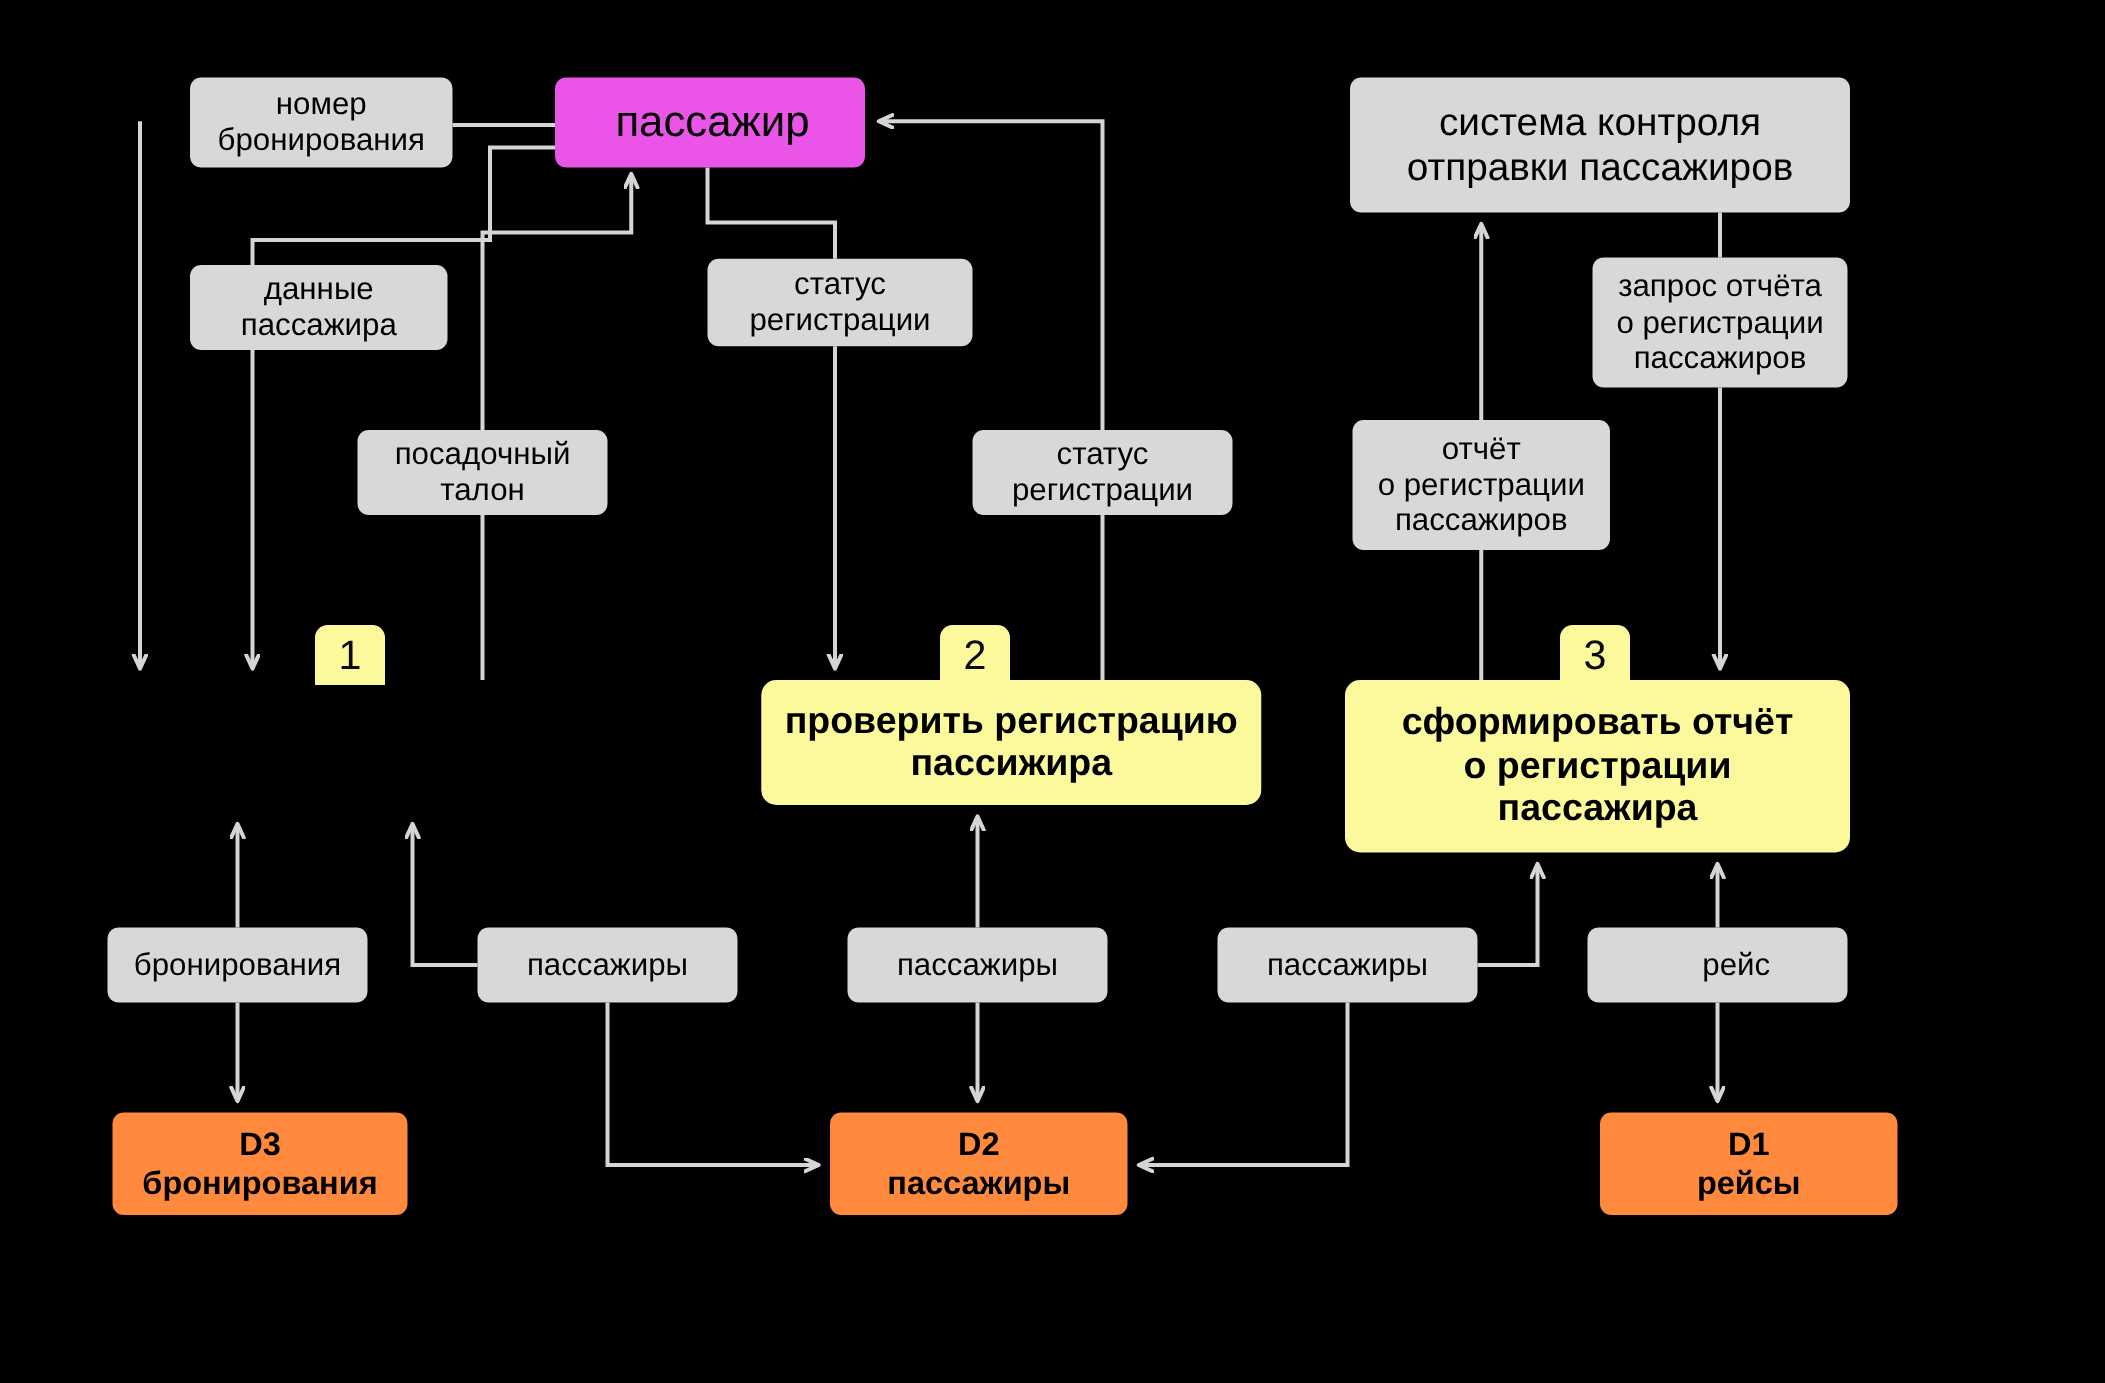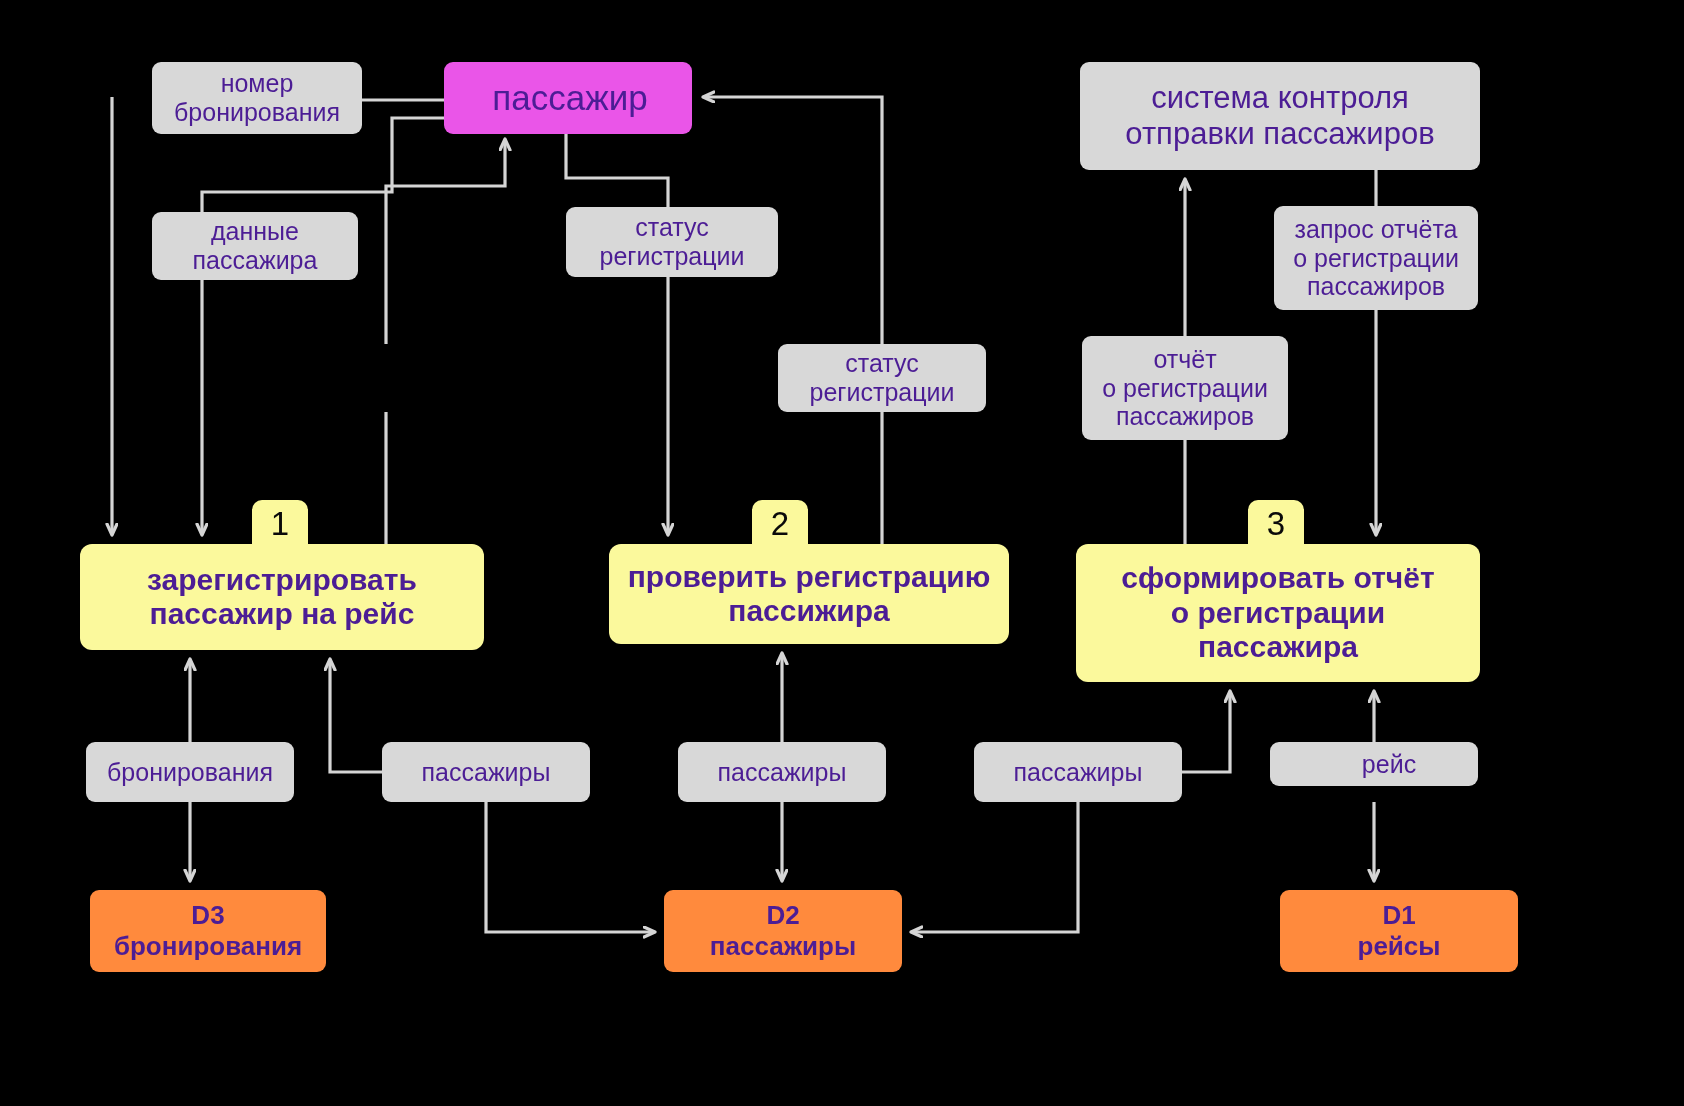--- a/index.html
+++ b/index.html
@@ -24,21 +24,21 @@
     pointer-events: none;
   }
   .node {
     position: absolute;
     box-sizing: border-box;
     display: flex;
     align-items: center;
     justify-content: center;
     text-align: center;
     border-radius: 10px;
-    color: #4c1d95;
+    color: #000000;
     line-height: 1.15;
     white-space: pre-line;
     padding: 4px 10px;
   }
   .flow-label {
     background: #d8d8d8;
     font-size: 25px;
     font-weight: 400;
     border-radius: 9px;
   }
@@ -148,50 +148,50 @@
 
   <div class="node flow-label" style="left:152px; top:62px; width:210px; height:72px;">номер
 бронирования</div>
 
   <div class="node flow-label" style="left:152px; top:212px; width:206px; height:68px;">данные
 пассажира</div>
 
   <div class="node flow-label" style="left:566px; top:207px; width:212px; height:70px;">статус
 регистрации</div>
 
+  <div class="node flow-label" style="left:286px; top:344px; width:200px; height:68px;">посадочный
+талон</div>
 
   <div class="node flow-label" style="left:778px; top:344px; width:208px; height:68px;">статус
 регистрации</div>
 
   <div class="node flow-label" style="left:1082px; top:336px; width:206px; height:104px;">отчёт
 о регистрации
 пассажиров</div>
 
   <div class="node flow-label" style="left:1274px; top:206px; width:204px; height:104px;">запрос отчёта
 о регистрации
 пассажиров</div>
 
   <div class="node flow-label" style="left:86px; top:742px; width:208px; height:60px;">бронирования</div>
 
   <div class="node flow-label" style="left:382px; top:742px; width:208px; height:60px;">пассажиры</div>
 
   <div class="node flow-label" style="left:678px; top:742px; width:208px; height:60px;">пассажиры</div>
 
   <div class="node flow-label" style="left:974px; top:742px; width:208px; height:60px;">пассажиры</div>
 
-  <div class="node flow-label" style="left:1270px; top:742px; width:208px; height:44px;padding-left:40px;">рейс</div>
+  <div class="node flow-label" style="left:1270px; top:742px; width:208px; height:60px;padding-left:40px;">рейс</div>
 
   <div class="process-num" style="left:252px; top:500px; width:56px; height:48px;">1</div>
 
   <div class="process-num" style="left:752px; top:500px; width:56px; height:48px;">2</div>
 
   <div class="process-num" style="left:1248px; top:500px; width:56px; height:48px;">3</div>
 
-  <div class="node process" style="left:80px; top:544px; width:404px; height:106px;">зарегистрировать
-пассажир на рейс</div>
 
   <div class="node process" style="left:609px; top:544px; width:400px; height:100px;">проверить регистрацию
 пассижира</div>
 
   <div class="node process" style="left:1076px; top:544px; width:404px; height:138px;">сформировать отчёт
 о регистрации
 пассажира</div>
 
   <div class="node store" style="left:90px; top:890px; width:236px; height:82px;">D3
 бронирования</div>

